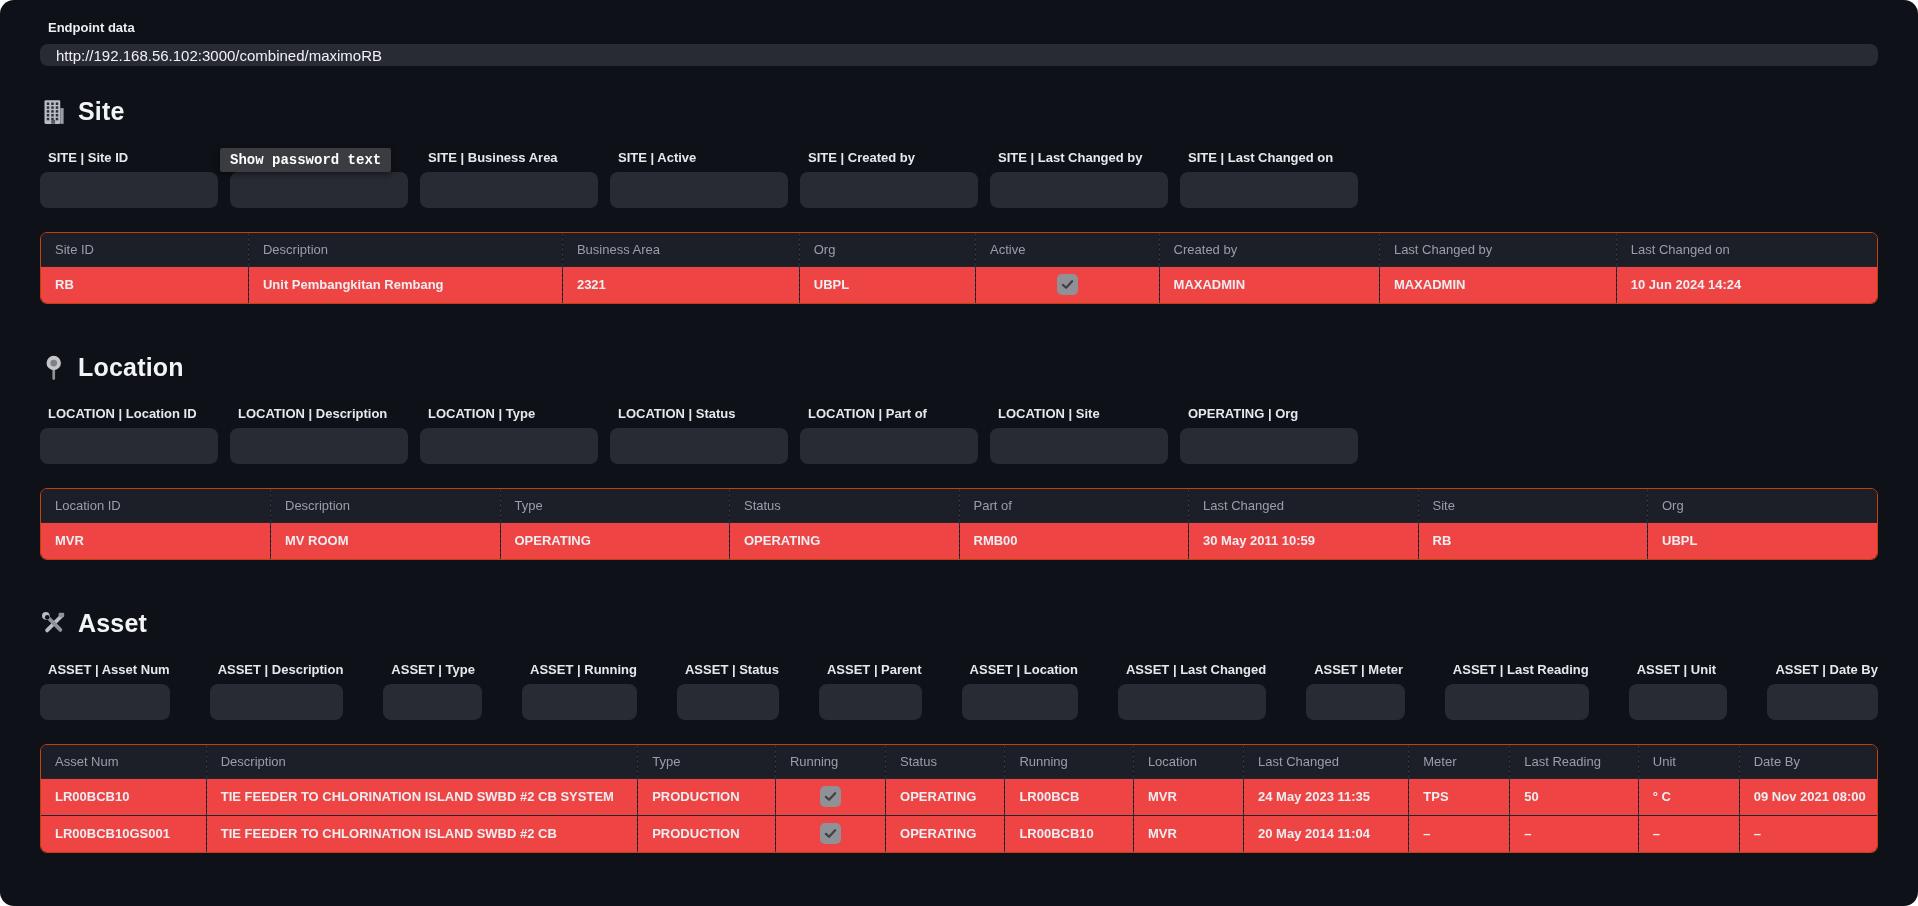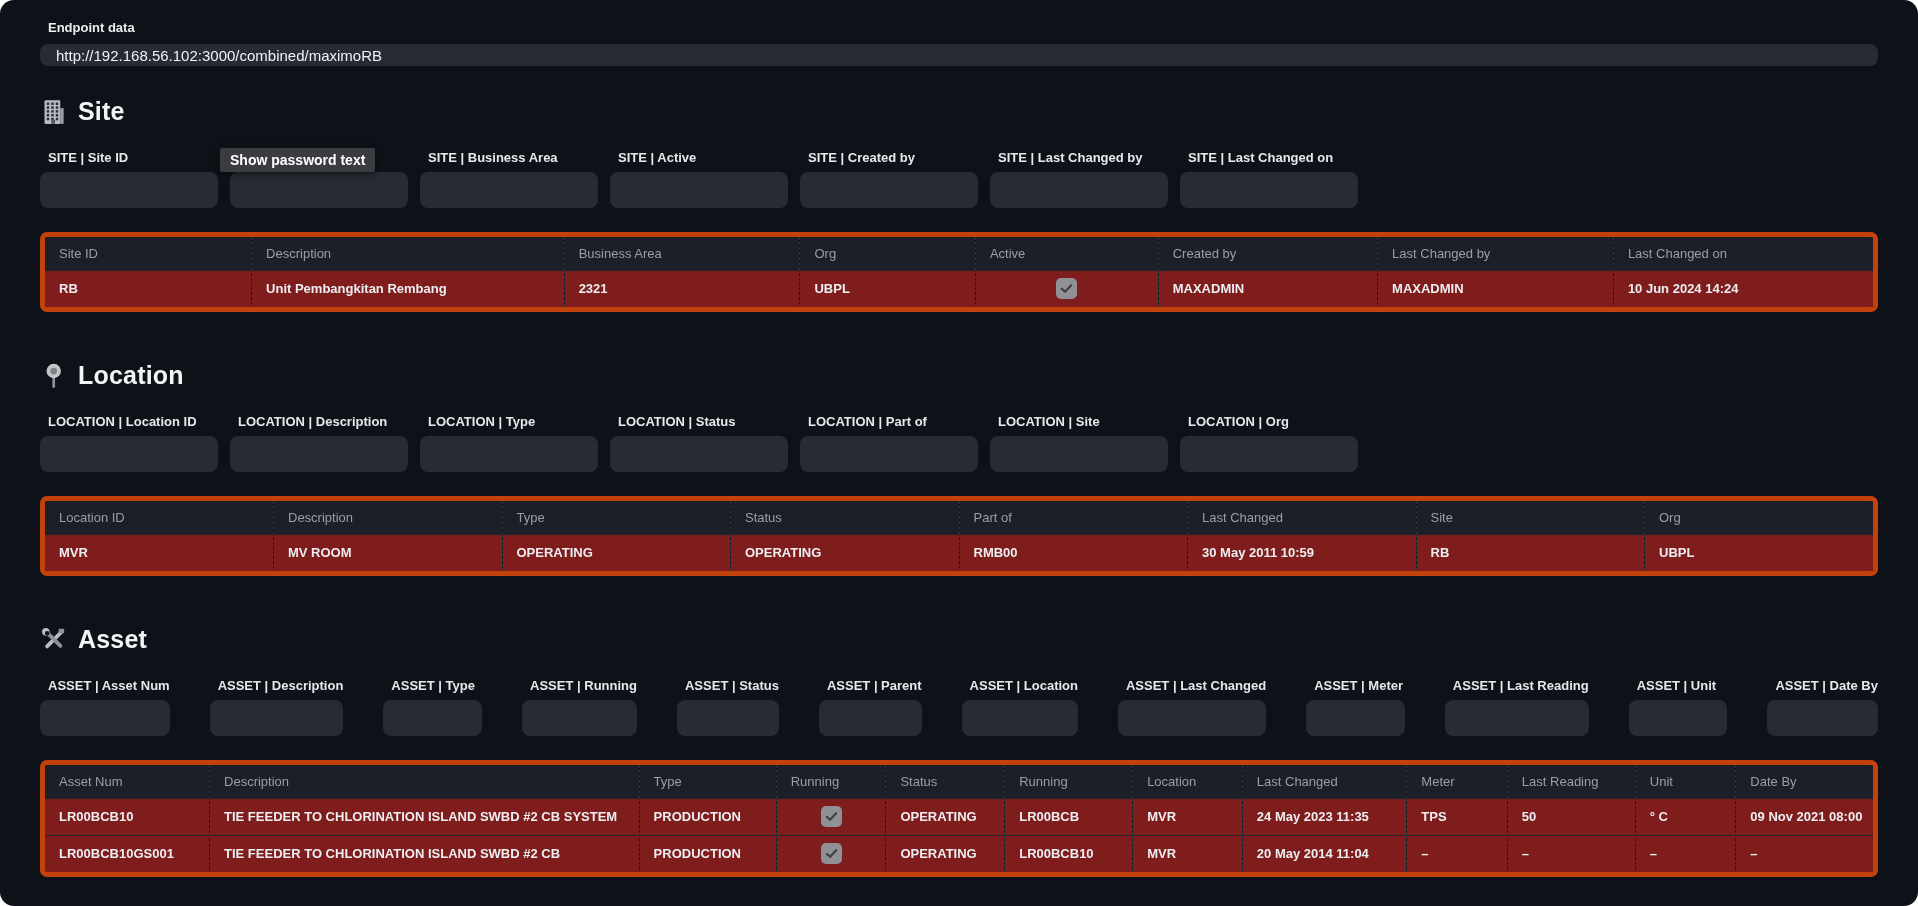--- a/index.html
+++ b/index.html
@@ -14,42 +14,43 @@
   .endpoint-input {
     width:1838px; height:22px; background:#282a34; border:none; border-radius:8px;
     color:#f0f1f4; font-size:15px; font-family:"Liberation Sans", sans-serif;
     padding:0 16px; outline:none; display:block;
   }
   .tooltip {
     position:absolute; left:220px; top:148px; z-index:9;
     background:#3a3c41; color:#ffffff; font-size:14px; font-weight:700;
     padding:4px 10px; border-radius:2px; white-space:nowrap;
     box-shadow:0 2px 6px rgba(0,0,0,.5);
+    font-family:Liberation Mono, monospace;
   }
   .section { margin-top:48px; }
   .section:first-of-type { margin-top:30px; }
   .sec-head { display:flex; align-items:center; gap:11px; height:30px; }
   .sec-title { font-size:25px; font-weight:800; color:#f3f4f6; letter-spacing:.2px; }
   .sec-icon { width:27px; height:27px; display:inline-flex; }
   .filters { display:grid; margin-top:24px;gap:9px; }
   .filters.cols8 { grid-template-columns:repeat(8,178px); column-gap:12px; width:1508px; }
   .filters.cols12 { grid-template-columns:repeat(12,1fr); column-gap:40px; width:1838px; }
   .f-label { font-size:13px; font-weight:700; color:#e6e8ec; padding-left:8px; white-space:nowrap; overflow:hidden; }
   .f-input {
     margin-top:7px; height:36px; width:100%; background:#282a34; border:none; border-radius:8px;
     outline:none; color:#f0f1f4; font-size:14px; font-family:"Liberation Sans", sans-serif; padding:0 10px;
   }
-  .tbl-wrap { margin-top:24px; border:5px solid #c2410c; border-radius:7px; overflow:hidden; width:1838px; }
+  .tbl-wrap { margin-top:24px; border:1px solid #c2410c; border-radius:7px; overflow:hidden; width:1838px; }
   table { width:100%; border-collapse:collapse; table-layout:fixed; }
   thead th {
     background:#1d1f28; color:#9a9ea8; font-size:13px; font-weight:400; text-align:left;
     height:33px; padding:0 14px; white-space:nowrap; overflow:hidden;
   }
   tbody td {
-    background:#7f1d1d; color:#eceef2; font-size:13px; font-weight:700; text-align:left;
+    background:#ef4444; color:#eceef2; font-size:13px; font-weight:700; text-align:left;
     height:37px; padding:0 14px; white-space:nowrap; overflow:hidden;
     border-top:1px solid #23252e;
   }
   th + th, td + td { border-left:1px dashed rgba(130,135,150,.28); }
   .cbx {
     width:21px; height:21px; border-radius:5px; background:#8f9196;
     display:flex; align-items:center; justify-content:center; margin:0 auto;
   }
   .cbx svg { width:13px; height:13px; }
   .cell-center { text-align:center; }
@@ -194,21 +195,21 @@
     </div>
         <div>
       <div class="f-label">LOCATION | Part of</div>
       <input class="f-input" type="text" style="">
     </div>
         <div>
       <div class="f-label">LOCATION | Site</div>
       <input class="f-input" type="text" style="">
     </div>
         <div>
-      <div class="f-label">LOCATION | Org</div>
+      <div class="f-label">OPERATING | Org</div>
       <input class="f-input" type="text" style="">
     </div>
       </div>
     <div class="tbl-wrap">
       <table>
           <colgroup>
             <col style="width:12.5%">
             <col style="width:12.5%">
             <col style="width:12.5%">
             <col style="width:12.5%">

